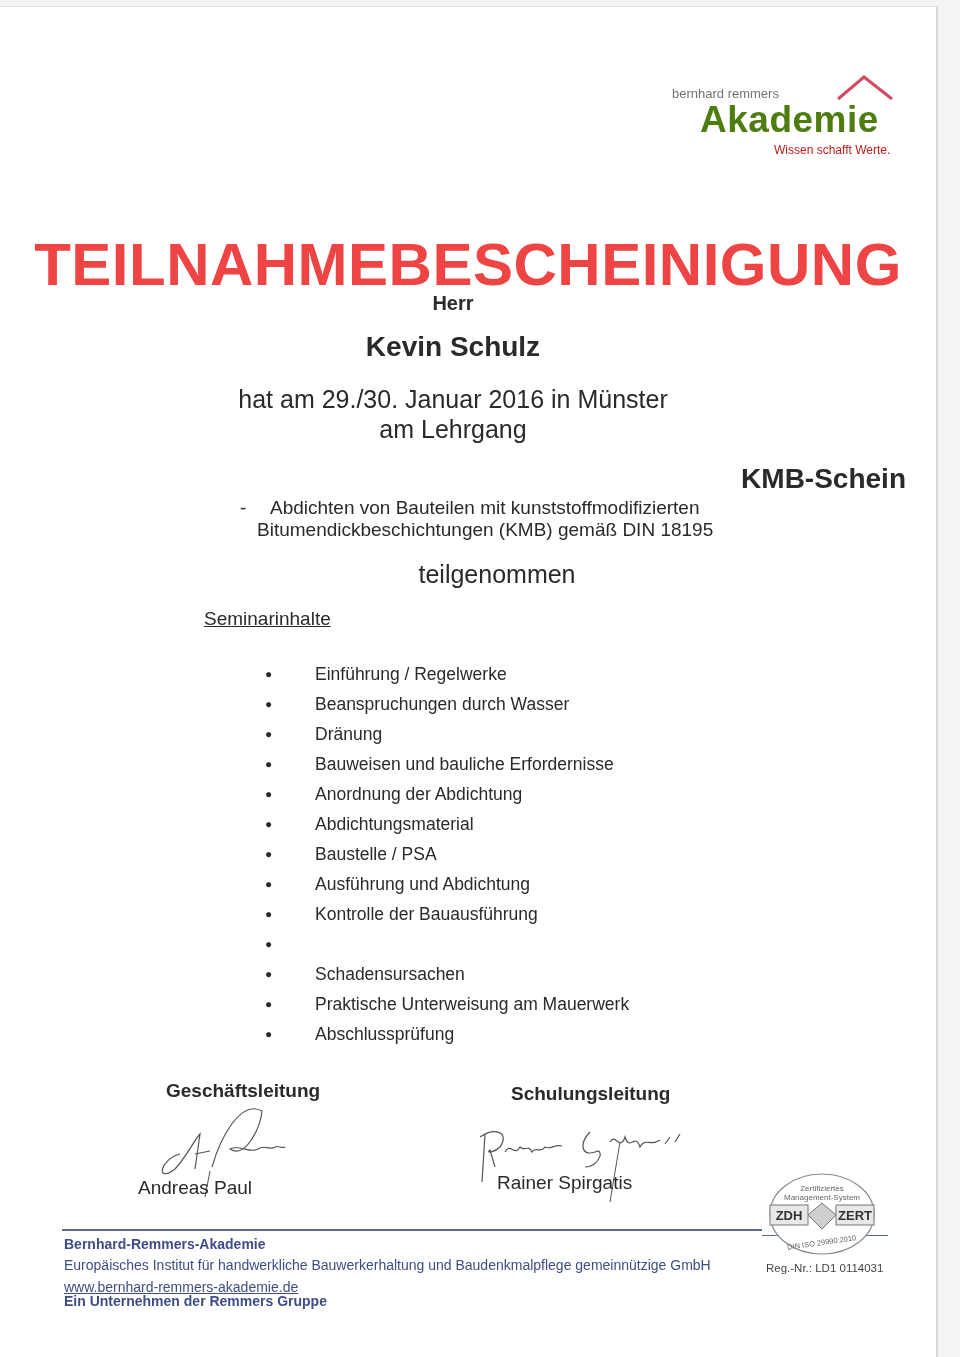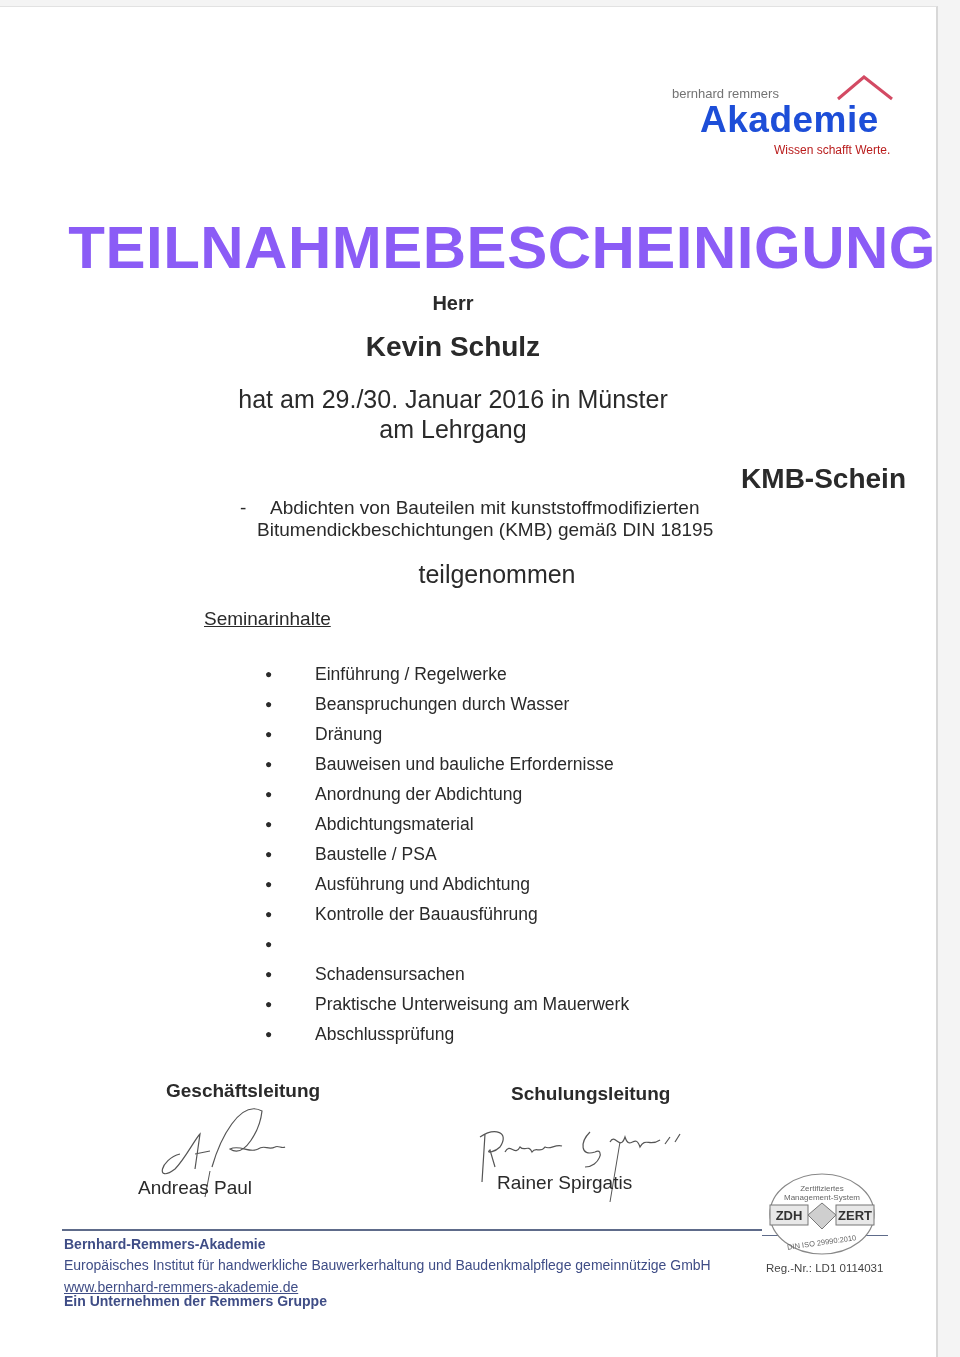--- a/index.html
+++ b/index.html
@@ -6,26 +6,26 @@
   body {
     width: 960px; height: 1357px; background: #f4f4f4; position: relative; overflow: hidden;
     font-family: "Liberation Sans", sans-serif; color: #2a2a2a;
   }
   .page {
     position: absolute; left: 0; top: 6px; width: 936px; height: 1351px;
     background: #ffffff; border-right: 2px solid #d8d8d8; border-top: 1px solid #e2e2e2;
   }
   .abs { position: absolute; }
   .logo-top { left: 672px; top: 79px; font-size: 13px; color: #737373; }
-  .logo-main { left: 700px; top: 92px; font-size: 37px; font-weight: bold; color: #1d4ed8; letter-spacing: 0.5px; }
+  .logo-main { left: 700px; top: 92px; font-size: 37px; font-weight: bold; color: #4d7c0f; letter-spacing: 0.5px; }
   .logo-tag { left: 774px; top: 136px; font-size: 12px; color: #b91c1c; }
   .roof { left: 836px; top: 66px; }
   .title {
-    left: 0; width: 936px; top: 206px; text-align: right; font-size: 60px; font-weight: bold;
-    color: #8b5cf6; letter-spacing: 0.5px;
+    left: 0; width: 936px; top: 223px; text-align: center; font-size: 60px; font-weight: bold;
+    color: #ef4444; letter-spacing: 0.5px;
   }
   .center { left: 0; width: 906px; text-align: center; }
   .salutation { top: 285px; font-size: 20px; font-weight: bold; }
   .name { top: 324px; font-size: 28px; font-weight: bold; }
   .line1 { top: 378px; font-size: 25px; }
   .line2 { top: 408px; font-size: 25px; }
   .course { top: 456px; font-size: 28px; font-weight: bold; text-align: right; }
   .desc1 { left: 240px; top: 490px; font-size: 19px; }
   .desc1 .dash { display: inline-block; width: 30px; }
   .desc2 { left: 257px; top: 512px; font-size: 19px; }

